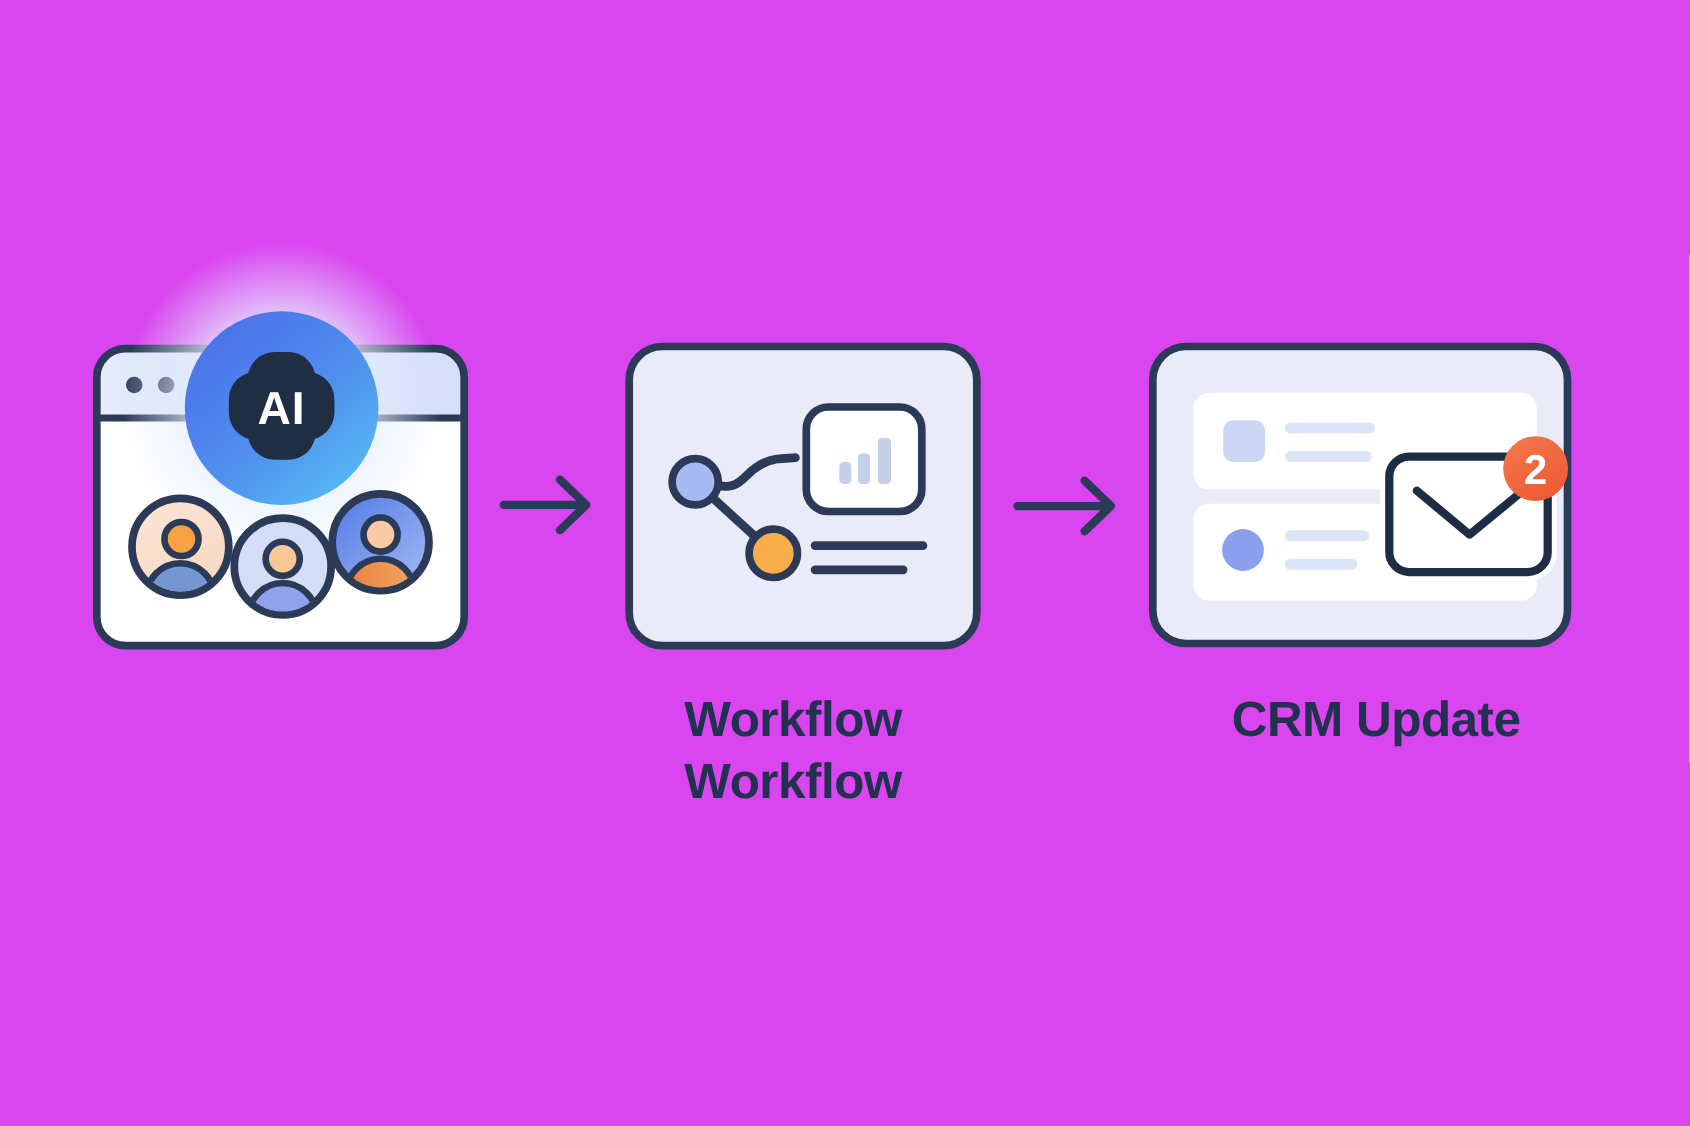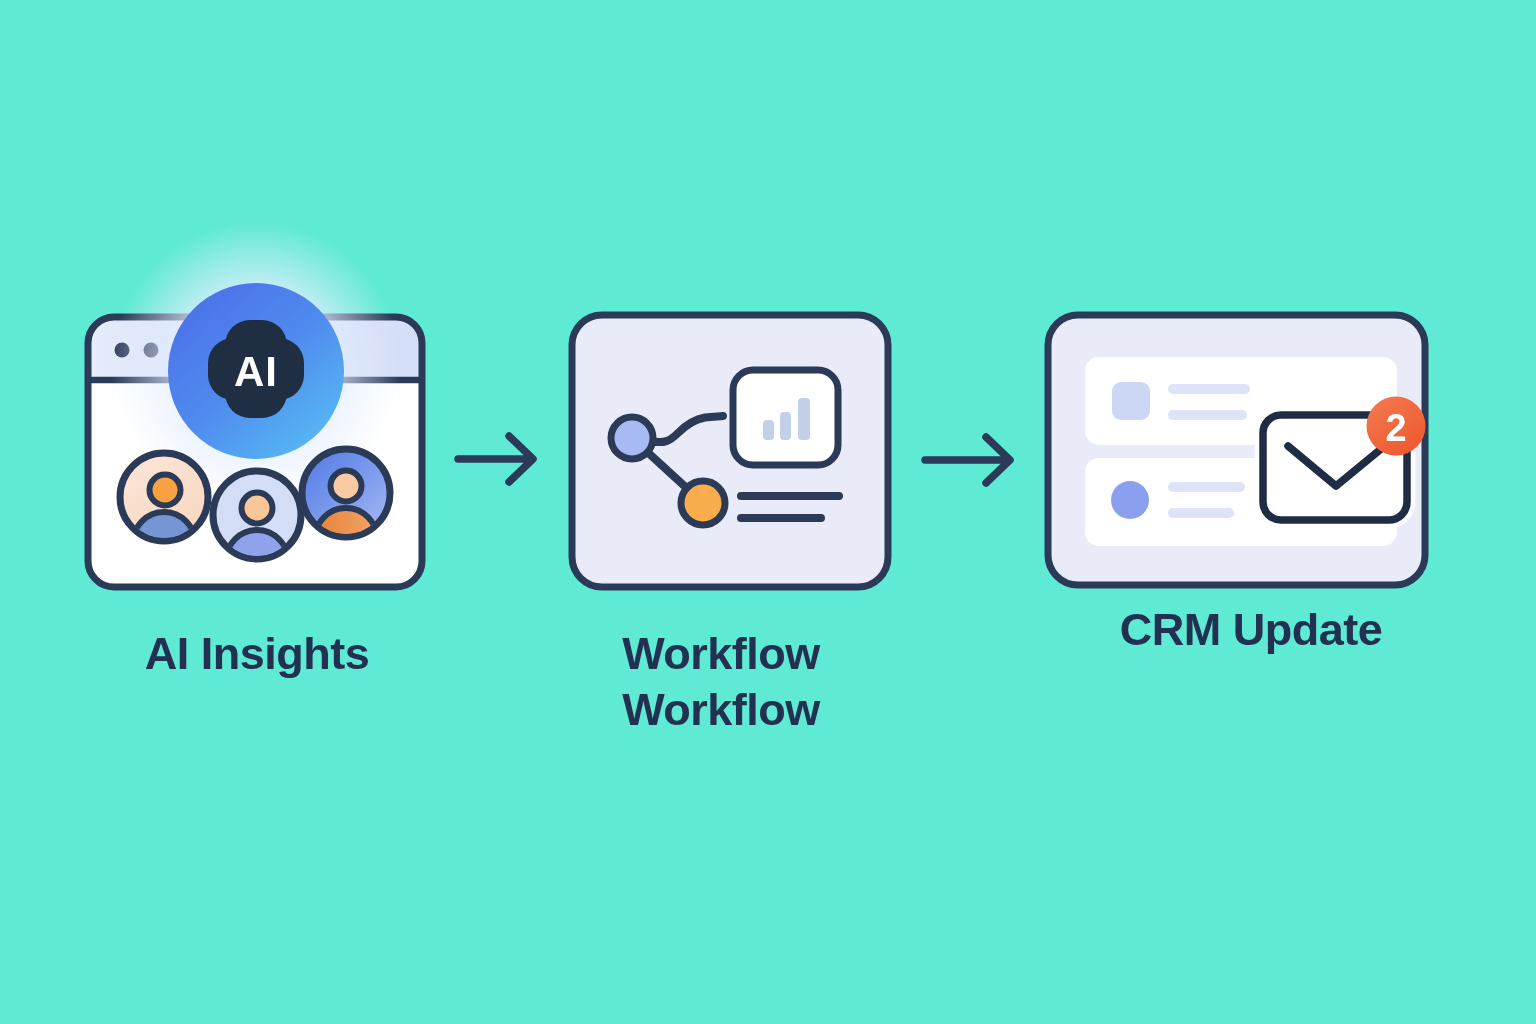--- a/index.html
+++ b/index.html
@@ -5,41 +5,41 @@
   html, body {
     margin: 0;
     padding: 0;
     background: #ffffff;
     font-family: "Liberation Sans", sans-serif;
   }
   .stage {
     position: relative;
     width: 1536px;
     height: 1024px;
-    background: #5eead4;
+    background: #d946ef;
     overflow: hidden;
   }
   .diagram-svg {
     position: absolute;
     left: 0;
     top: 0;
   }
   .step-label {
     position: absolute;
     text-align: center;
     font-weight: bold;
     font-size: 45px;
     line-height: 56px;
     letter-spacing: -0.5px;
     color: #223150;
     user-select: none;
   }
   .label-1 { left: 97px;  top: 626px; width: 320px; }
   .label-2 { left: 571px; top: 626px; width: 300px; }
-  .label-3 { left: 1091px;top: 602px; width: 320px; }
+  .label-3 { left: 1091px;top: 626px; width: 320px; }
 </style>
 </head>
 <body>
 
 <div class="stage">
 
   <svg class="diagram-svg" width="1536" height="1024" viewBox="0 0 1536 1024">
     <defs>
       <linearGradient id="aiCircle" x1="0%" y1="0%" x2="85%" y2="100%">
         <stop offset="0%" stop-color="#4b6be9"></stop>
@@ -184,17 +184,16 @@
         <rect x="1263" y="415" width="144" height="105" rx="18" fill="#ffffff" stroke="#1e2c44" stroke-width="7.5"></rect>
         <polyline points="1288,446 1336,486 1381,449" fill="none" stroke="#1e2c44" stroke-width="7.5" stroke-linecap="round" stroke-linejoin="round"></polyline>
       </g>
       <g>
         <circle cx="1396" cy="426" r="29.5" fill="url(#badgeGrad)"></circle>
         <text x="1396" y="428" text-anchor="middle" dominant-baseline="central" font-family="Liberation Sans, sans-serif" font-size="38" font-weight="bold" fill="#ffffff">2</text>
       </g>
     </g>
   </svg>
 
-  <div class="step-label label-1">AI Insights</div>
   <div class="step-label label-2">Workflow Workflow</div>
   <div class="step-label label-3">CRM Update</div>
 
 </div>
 
 </body></html>

